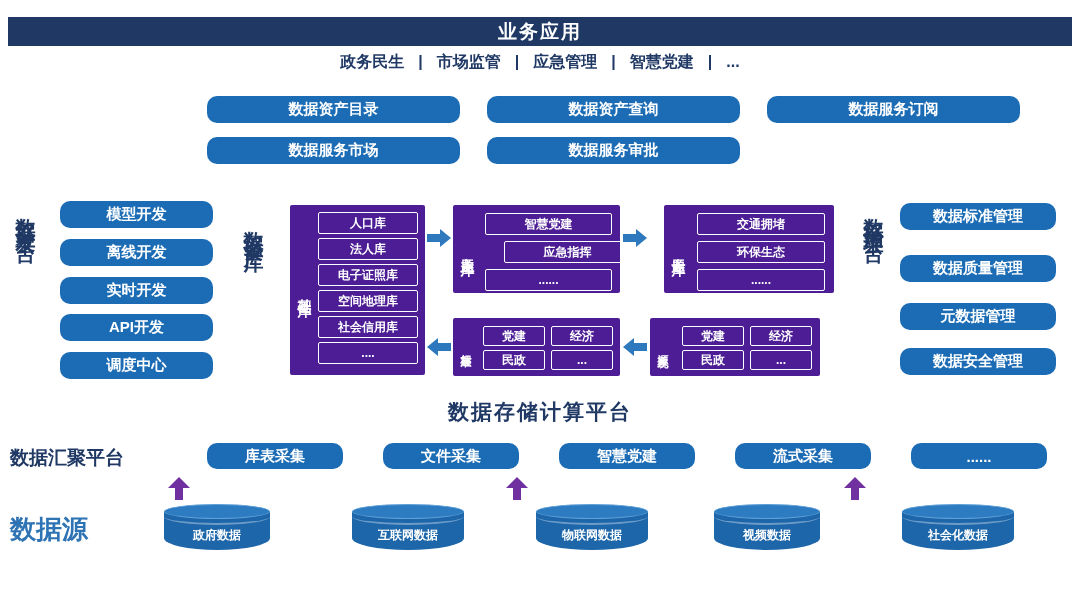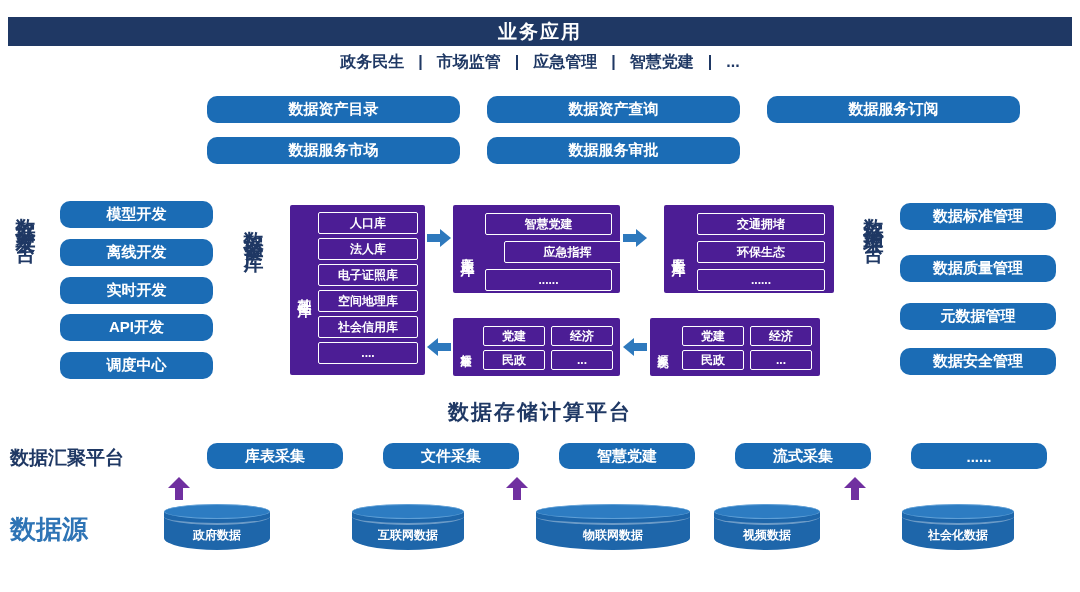--- a/index.html
+++ b/index.html
@@ -198,21 +198,21 @@
     <div class="cyl-top"></div>
     <div class="cyl-ring"></div>
     <div class="cyl-label">政府数据</div>
   </div>
   <div class="cyl" style="left:352px; top:504px; width:112px;">
     <div class="cyl-body"></div>
     <div class="cyl-top"></div>
     <div class="cyl-ring"></div>
     <div class="cyl-label">互联网数据</div>
   </div>
-  <div class="cyl" style="left:536px; top:504px; width:112px;padding-left:42px;">
+  <div class="cyl" style="left:536px; top:504px; width:112px;">
     <div class="cyl-body"></div>
     <div class="cyl-top"></div>
     <div class="cyl-ring"></div>
     <div class="cyl-label">物联网数据</div>
   </div>
   <div class="cyl" style="left:714px; top:504px; width:106px;">
     <div class="cyl-body"></div>
     <div class="cyl-top"></div>
     <div class="cyl-ring"></div>
     <div class="cyl-label">视频数据</div>

